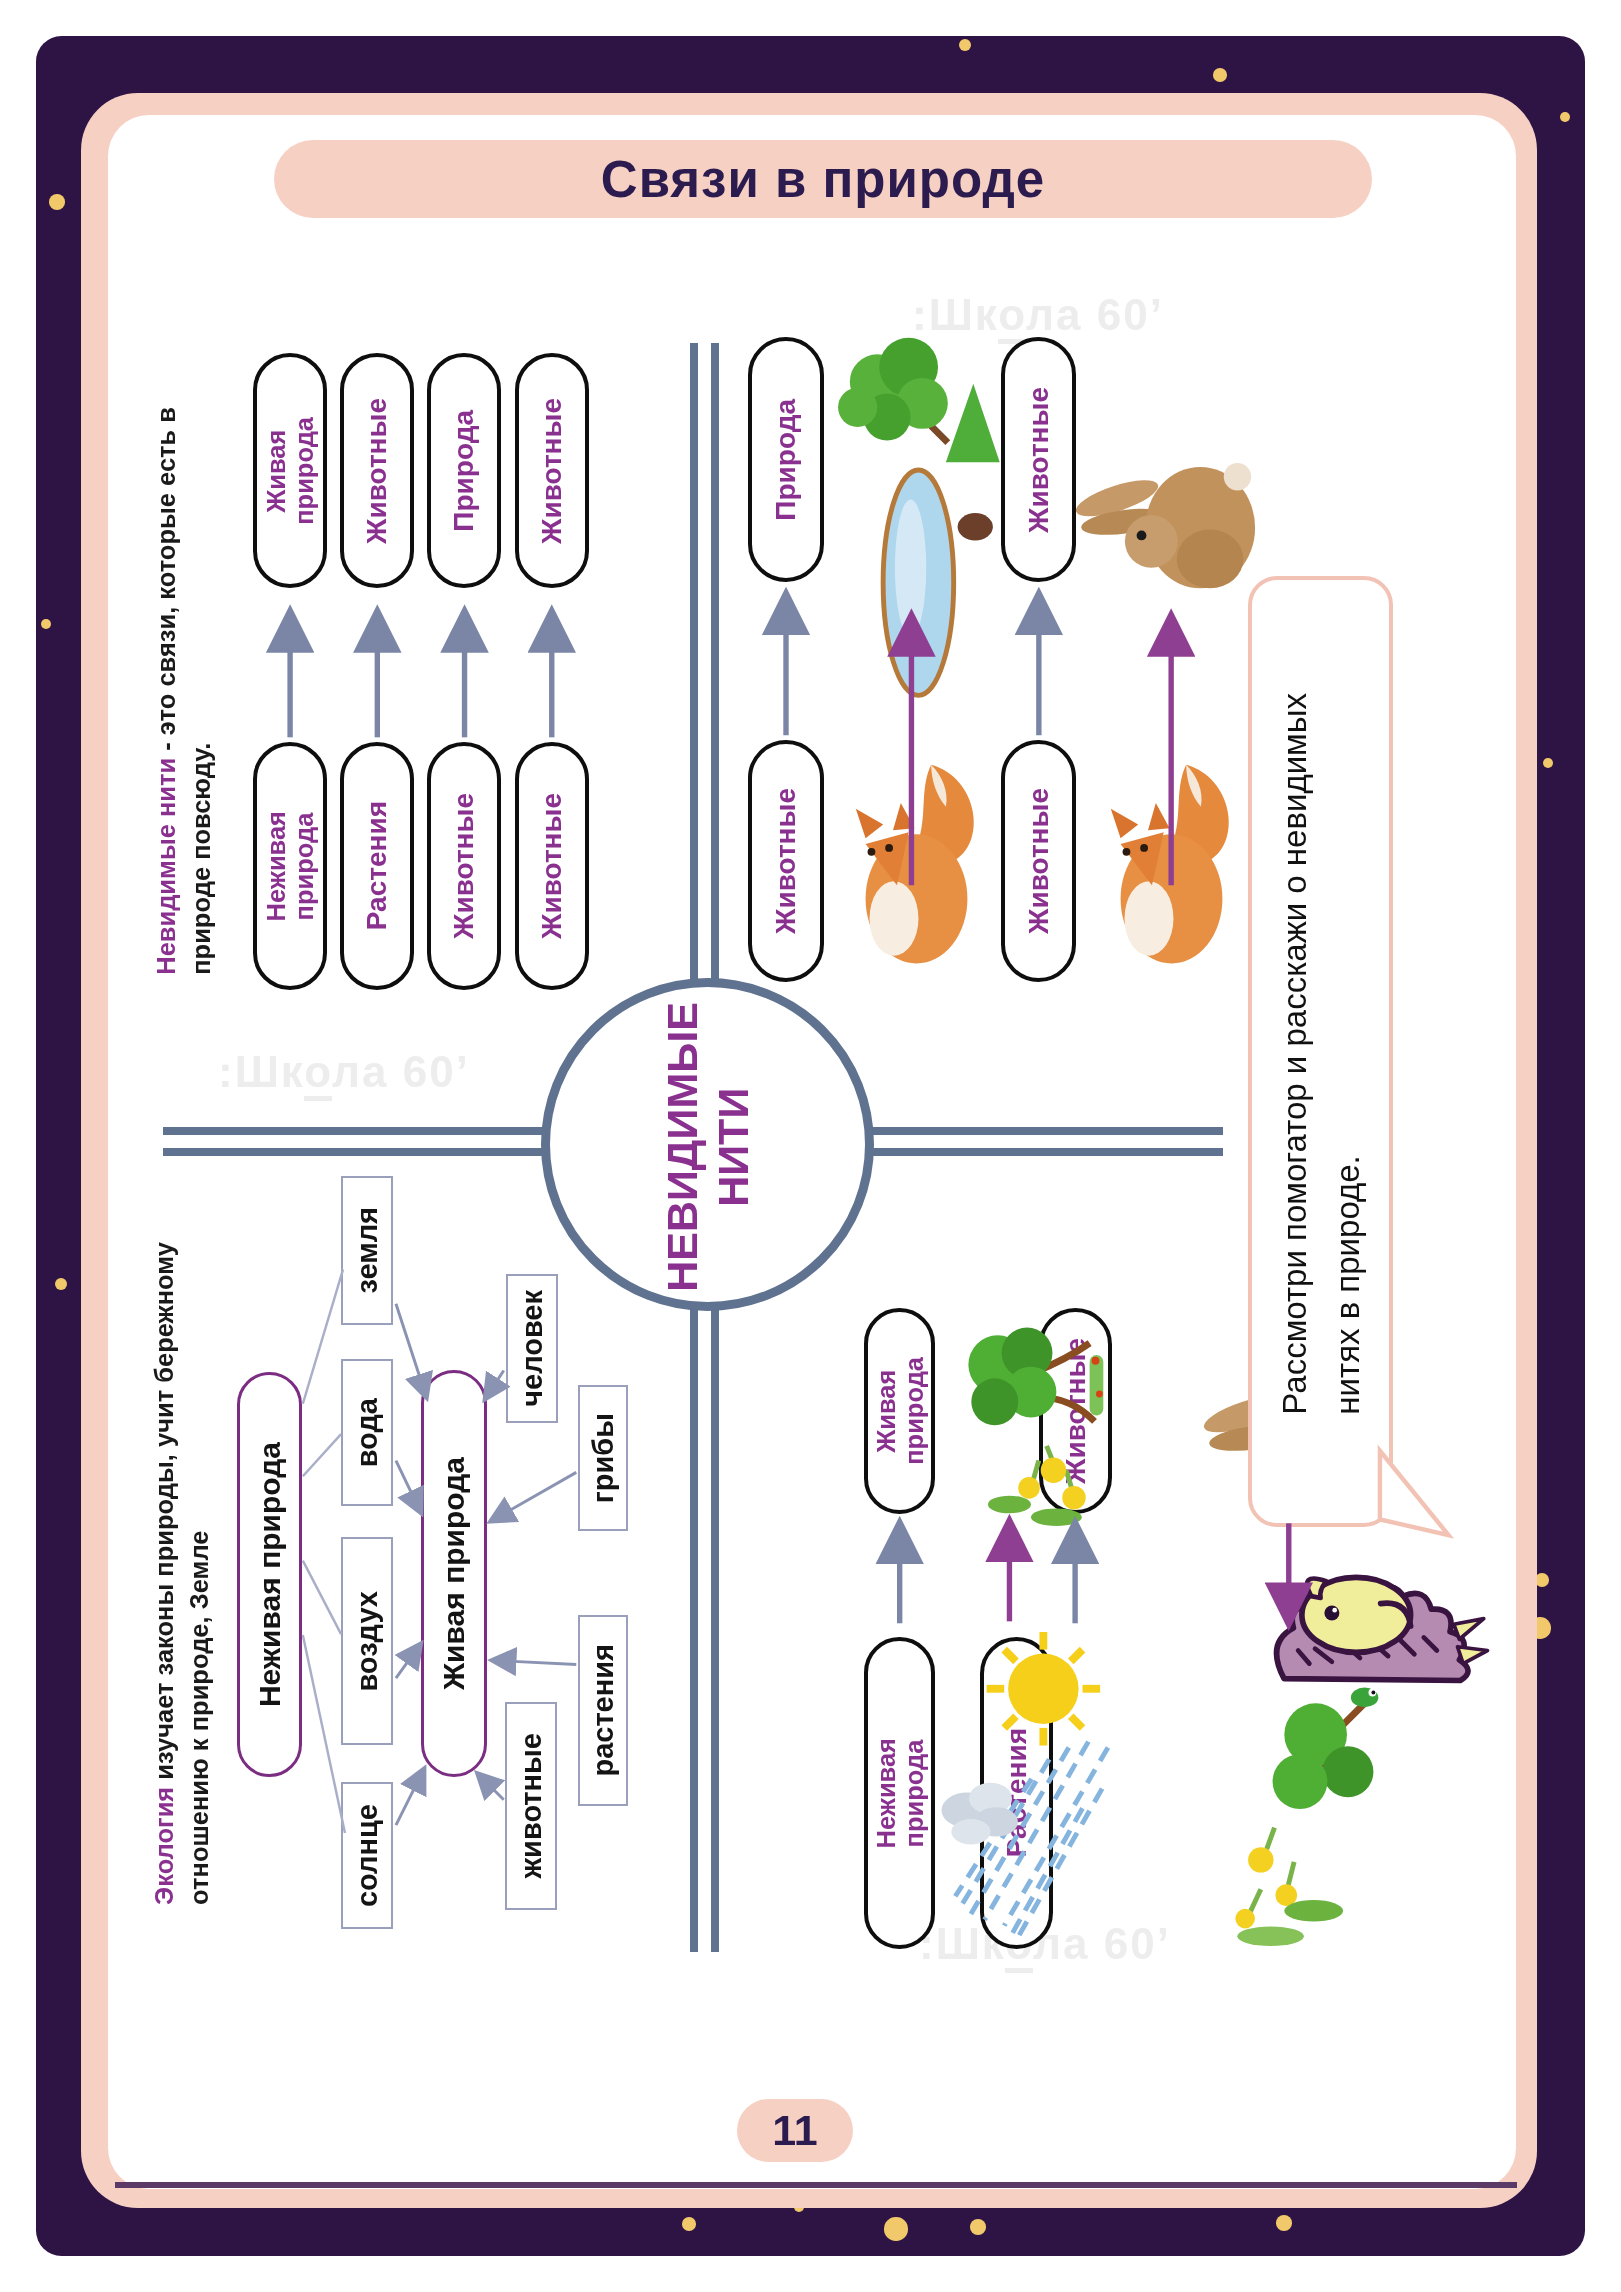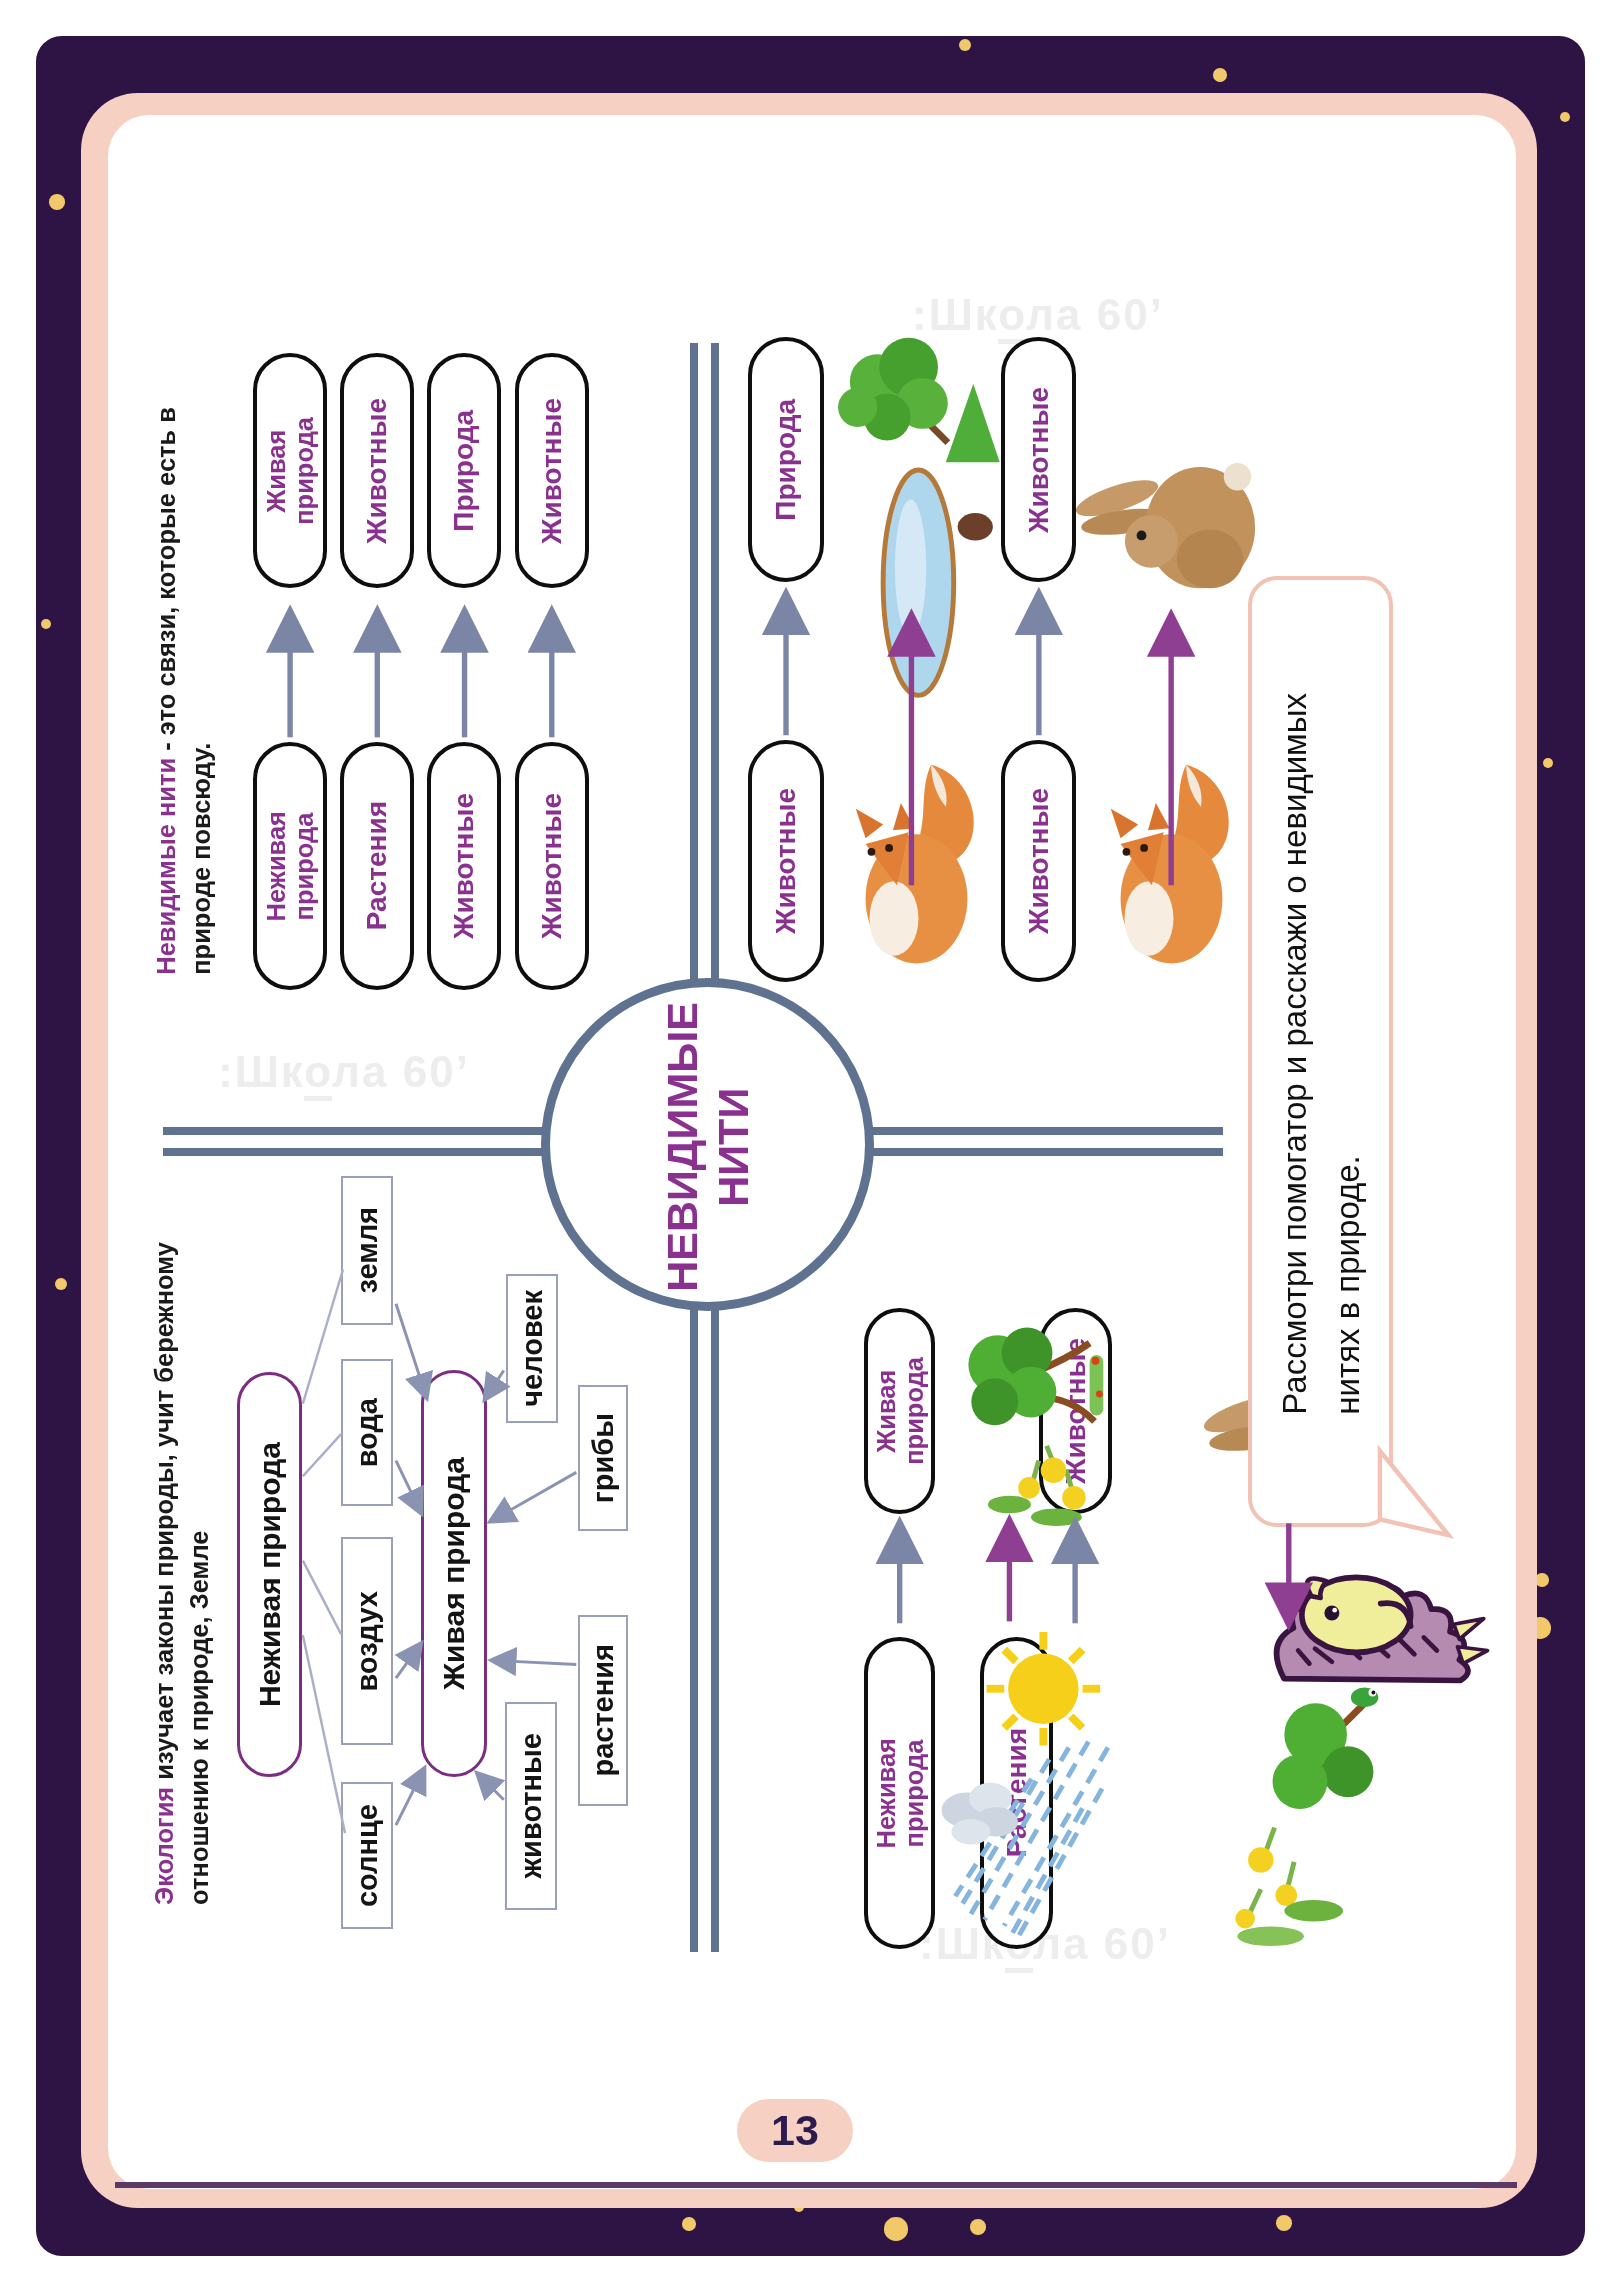--- a/index.html
+++ b/index.html
@@ -67,20 +67,23 @@
   <div class="dot" style="left:682px;top:2217px;width:13.7px;height:13.7px"></div>
   <div class="dot" style="left:794px;top:2202px;width:9.8px;height:9.8px"></div>
   <div class="dot" style="left:884px;top:2217px;width:23.5px;height:23.5px"></div>
   <div class="dot" style="left:970px;top:2219px;width:15.7px;height:15.7px"></div>
   <div class="dot" style="left:1276px;top:2215px;width:15.7px;height:15.7px"></div>
 
   <div class="frame-pink"></div>
   <div class="content-white"></div>
   <div class="bottom-rule"></div>
 
+  <div class="title-pill">
+    <span class="title-text">Связи в природе</span>
+  </div>
 
   <div class="watermark" style="left:912px;top:290px;"><span>:Шк</span><span class="wm-o">о</span><span>ла 60’</span></div>
   <div class="watermark" style="left:919px;top:1919px;"><span>:Шк</span><span class="wm-o">о</span><span>ла 60’</span></div>
 
   <div class="vline" style="left:690px;top:343px;height:637px"></div>
   <div class="vline" style="left:690px;top:1309px;height:643px"></div>
   <div class="hline" style="left:163px;top:1127px;width:384px"></div>
   <div class="hline" style="left:870px;top:1127px;width:353px"></div>
 
   <div class="circle"></div>
@@ -319,21 +322,21 @@
     <ellipse cx="92" cy="82" rx="58" ry="40" fill="#f1ee9b" stroke="#3a1440" stroke-width="6"></ellipse>
     <path d="M44 62 Q30 36 60 46 Q52 56 54 64 Z" fill="#f1ee9b" stroke="#3a1440" stroke-width="5" stroke-linejoin="round"></path>
     <circle cx="66" cy="80" r="8" fill="#2a0f35"></circle>
       <circle cx="69" cy="77" r="2.5" fill="#ffffff"></circle>
     <path d="M118 70 Q146 66 150 94" stroke="#3a1440" stroke-width="6" fill="none" stroke-linecap="round"></path>
     <path d="M196 92 L228 86 L202 108 Z" fill="#f1ee9b" stroke="#3a1440" stroke-width="4" stroke-linejoin="round"></path>
     <path d="M200 116 L232 120 L206 134 Z" fill="#f1ee9b" stroke="#3a1440" stroke-width="4" stroke-linejoin="round"></path>
   </svg>
 
   <div class="page-num-pill">
-    <span class="page-num">13</span>
+    <span class="page-num">11</span>
   </div>
 
   <svg class="overlay" width="1621" height="2293" viewBox="0 0 1654 2339">
     <defs>
       <marker id="ah-s" markerWidth="9" markerHeight="9" refX="6.5" refY="4.5" orient="auto">
           <path d="M0,0 L9,4.5 L0,9 Z" fill="#7b86a6"></path>
         </marker>
       <marker id="ah-p" markerWidth="9" markerHeight="9" refX="6.5" refY="4.5" orient="auto">
           <path d="M0,0 L9,4.5 L0,9 Z" fill="#8e3f92"></path>
         </marker>

